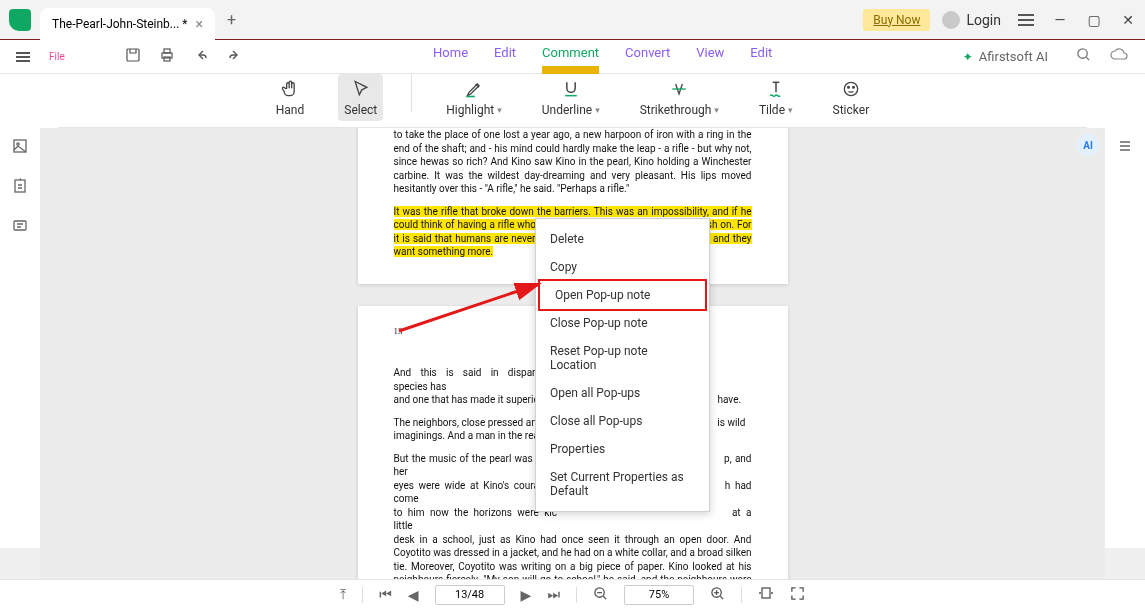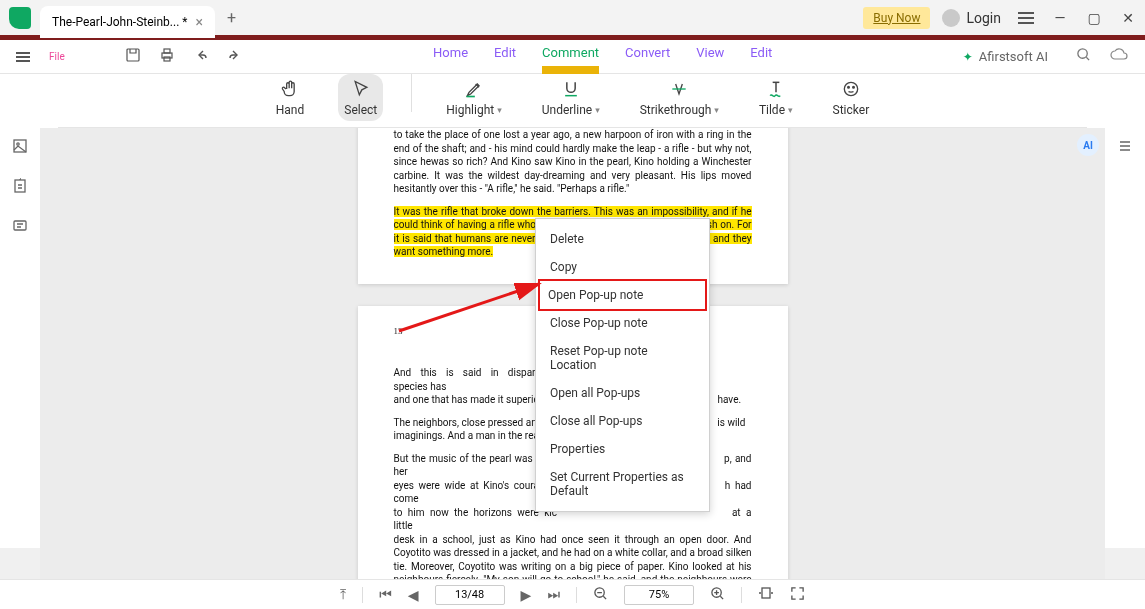--- a/index.html
+++ b/index.html
@@ -1,19 +1,19 @@
 <!DOCTYPE html>
 <html><head>
 <meta charset="utf-8">
 <style>
 * { margin: 0; padding: 0; box-sizing: border-box; font-family: -apple-system, BlinkMacSystemFont, "Segoe UI", Roboto, Arial, sans-serif; }
 body { background: #f0f0f0; width: 1145px; height: 609px; overflow: hidden; position: relative; }
 
 
-.titlebar { height: 40px; background: #f3f3f3; display: flex; align-items: center; border-bottom: 5px solid #7f1d1d; }
+.titlebar { height: 40px; background: #f3f3f3; display: flex; align-items: center; border-bottom: 1px solid #7f1d1d; }
 .logo { width: 40px; height: 40px; display: flex; align-items: center; justify-content: center; }
 .logo-shape { width: 22px; height: 22px; background: #0fa862; border-radius: 4px 4px 4px 10px; }
 .tab { height: 32px; background: #fff; border-radius: 8px 8px 0 0; padding: 0 12px; display: flex; align-items: center; gap: 8px; font-size: 12px; margin-top: 8px; min-width: 150px; }
 .tab-close { color: #888; cursor: pointer; font-size: 14px; }
 .tab-add { margin-left: 12px; color: #666; font-size: 16px; }
 .titlebar-spacer { flex: 1; }
 .buy-badge { background: #ffe89a; color: #8a6d00; padding: 4px 10px; border-radius: 3px; font-size: 12px; margin-right: 12px; text-decoration: underline; }
 .login-area { display: flex; align-items: center; gap: 6px; color: #333; font-size: 14px; margin-right: 8px; }
 .avatar-ico { width: 18px; height: 18px; border-radius: 50%; background: #c9c9c9; display:inline-block; }
 .win-controls { display: flex; align-items: center; gap: 0; }
@@ -28,21 +28,21 @@
 .main-tabs { flex: 1; display:flex; justify-content:center; gap: 26px; font-size: 13px; }
 .main-tab { color: #8b5cf6; padding: 6px 0; }
 .main-tab.active { color: #0fa862; border-bottom: 8px solid #eab308; }
 .ai-label { color: #666; font-size: 13px; display:flex; align-items:center; gap:6px; }
 .ai-star { color:#0fa862; font-size:12px; }
 
 
 .ribbon { height: 54px; background: #fff; border-bottom: 1px solid #e5e5e5; display: flex; align-items: flex-start; padding: 0 16px; gap: 28px; justify-content: center; margin-left: 58px; margin-right: 58px;}
 .ribbon-wrap { background:#fff; border-bottom:1px solid #e5e5e5; }
 .tool { display: flex; flex-direction: column; align-items: center; gap: 3px; font-size: 12px; color: #333; padding: 4px 6px; }
-.tool.active { background: #e8e8e8; border-radius: 12px; }
+.tool.active { background: #e8e8e8; border-radius: 4px; }
 .tool-ico { width: 22px; height: 22px; display: flex; align-items: center; justify-content: center; font-size: 18px; color: #444; }
 .tool-row { display:flex; align-items:center; gap:3px; }
 .chev { font-size: 9px; color: #888; }
 .divider { width:1px; height:38px; background:#e0e0e0; }
 
 
 .leftrail { position: absolute; left: 0; top: 128px; width: 40px; background: #fff; height: 420px; display:flex; flex-direction:column; gap:20px; align-items:center; padding-top:10px; color:#666; }
 .rightrail { position: absolute; right: 0; top: 128px; width: 40px; background: #fff; height: 420px; display:flex; flex-direction:column; gap:20px; align-items:center; padding-top:10px; color:#666; }
 
 
@@ -52,21 +52,21 @@
 .page-b { top: 178px; padding: 20px 36px 36px 36px; min-height: 310px; }
 .doc-text { font-family: "Times New Roman", Georgia, serif; font-size: 10px; line-height: 1.35; color: #111; text-align: justify; }
 .doc-text p { margin-bottom: 9px; }
 .hl { background: #ffe600; }
 .pagenum { font-size: 9px; color: #222; font-family:"Times New Roman",serif; margin-bottom: 30px; }
 .ai-badge { position:absolute; right:6px; top:6px; width:22px; height:22px; border-radius:50%; background:#e3f0ff; display:flex; align-items:center; justify-content:center; font-size:10px; color:#2a7bf0; font-weight:bold; }
 
 
 .ctx { position: absolute; top: 90px; left: 495px; width: 175px; background: #fff; border: 1px solid #d0d0d0; box-shadow: 0 2px 8px rgba(0,0,0,.18); z-index: 10; padding: 6px 0; font-size: 12px; color: #333; }
 .ctx-item { padding: 7px 14px; cursor: pointer; }
-.ctx-item.boxed { border: 2px solid #e41818; margin: -2px 2px; padding: 7px 8px;}
+.ctx-item.boxed { border: 2px solid #e41818; margin: -2px 2px; padding: 7px 15px;}
 
 
 .arrow { position:absolute; top:148px; left:354px; z-index:12; }
 
 
 .statusbar { position: absolute; bottom: 0; left: 0; right: 0; height: 30px; background: #fff; border-top: 1px solid #e5e5e5; display: flex; align-items: center; justify-content: center; gap: 16px; font-size: 12px; color: #555; }
 .sb-input { width: 70px; height: 20px; border: 1px solid #ccc; text-align: center; font-size: 11px; border-radius: 2px; }
 .sb-sep { width: 1px; height: 16px; background: #ddd; }
 .sb-ico { color:#666; font-size:14px; }
 </style>

